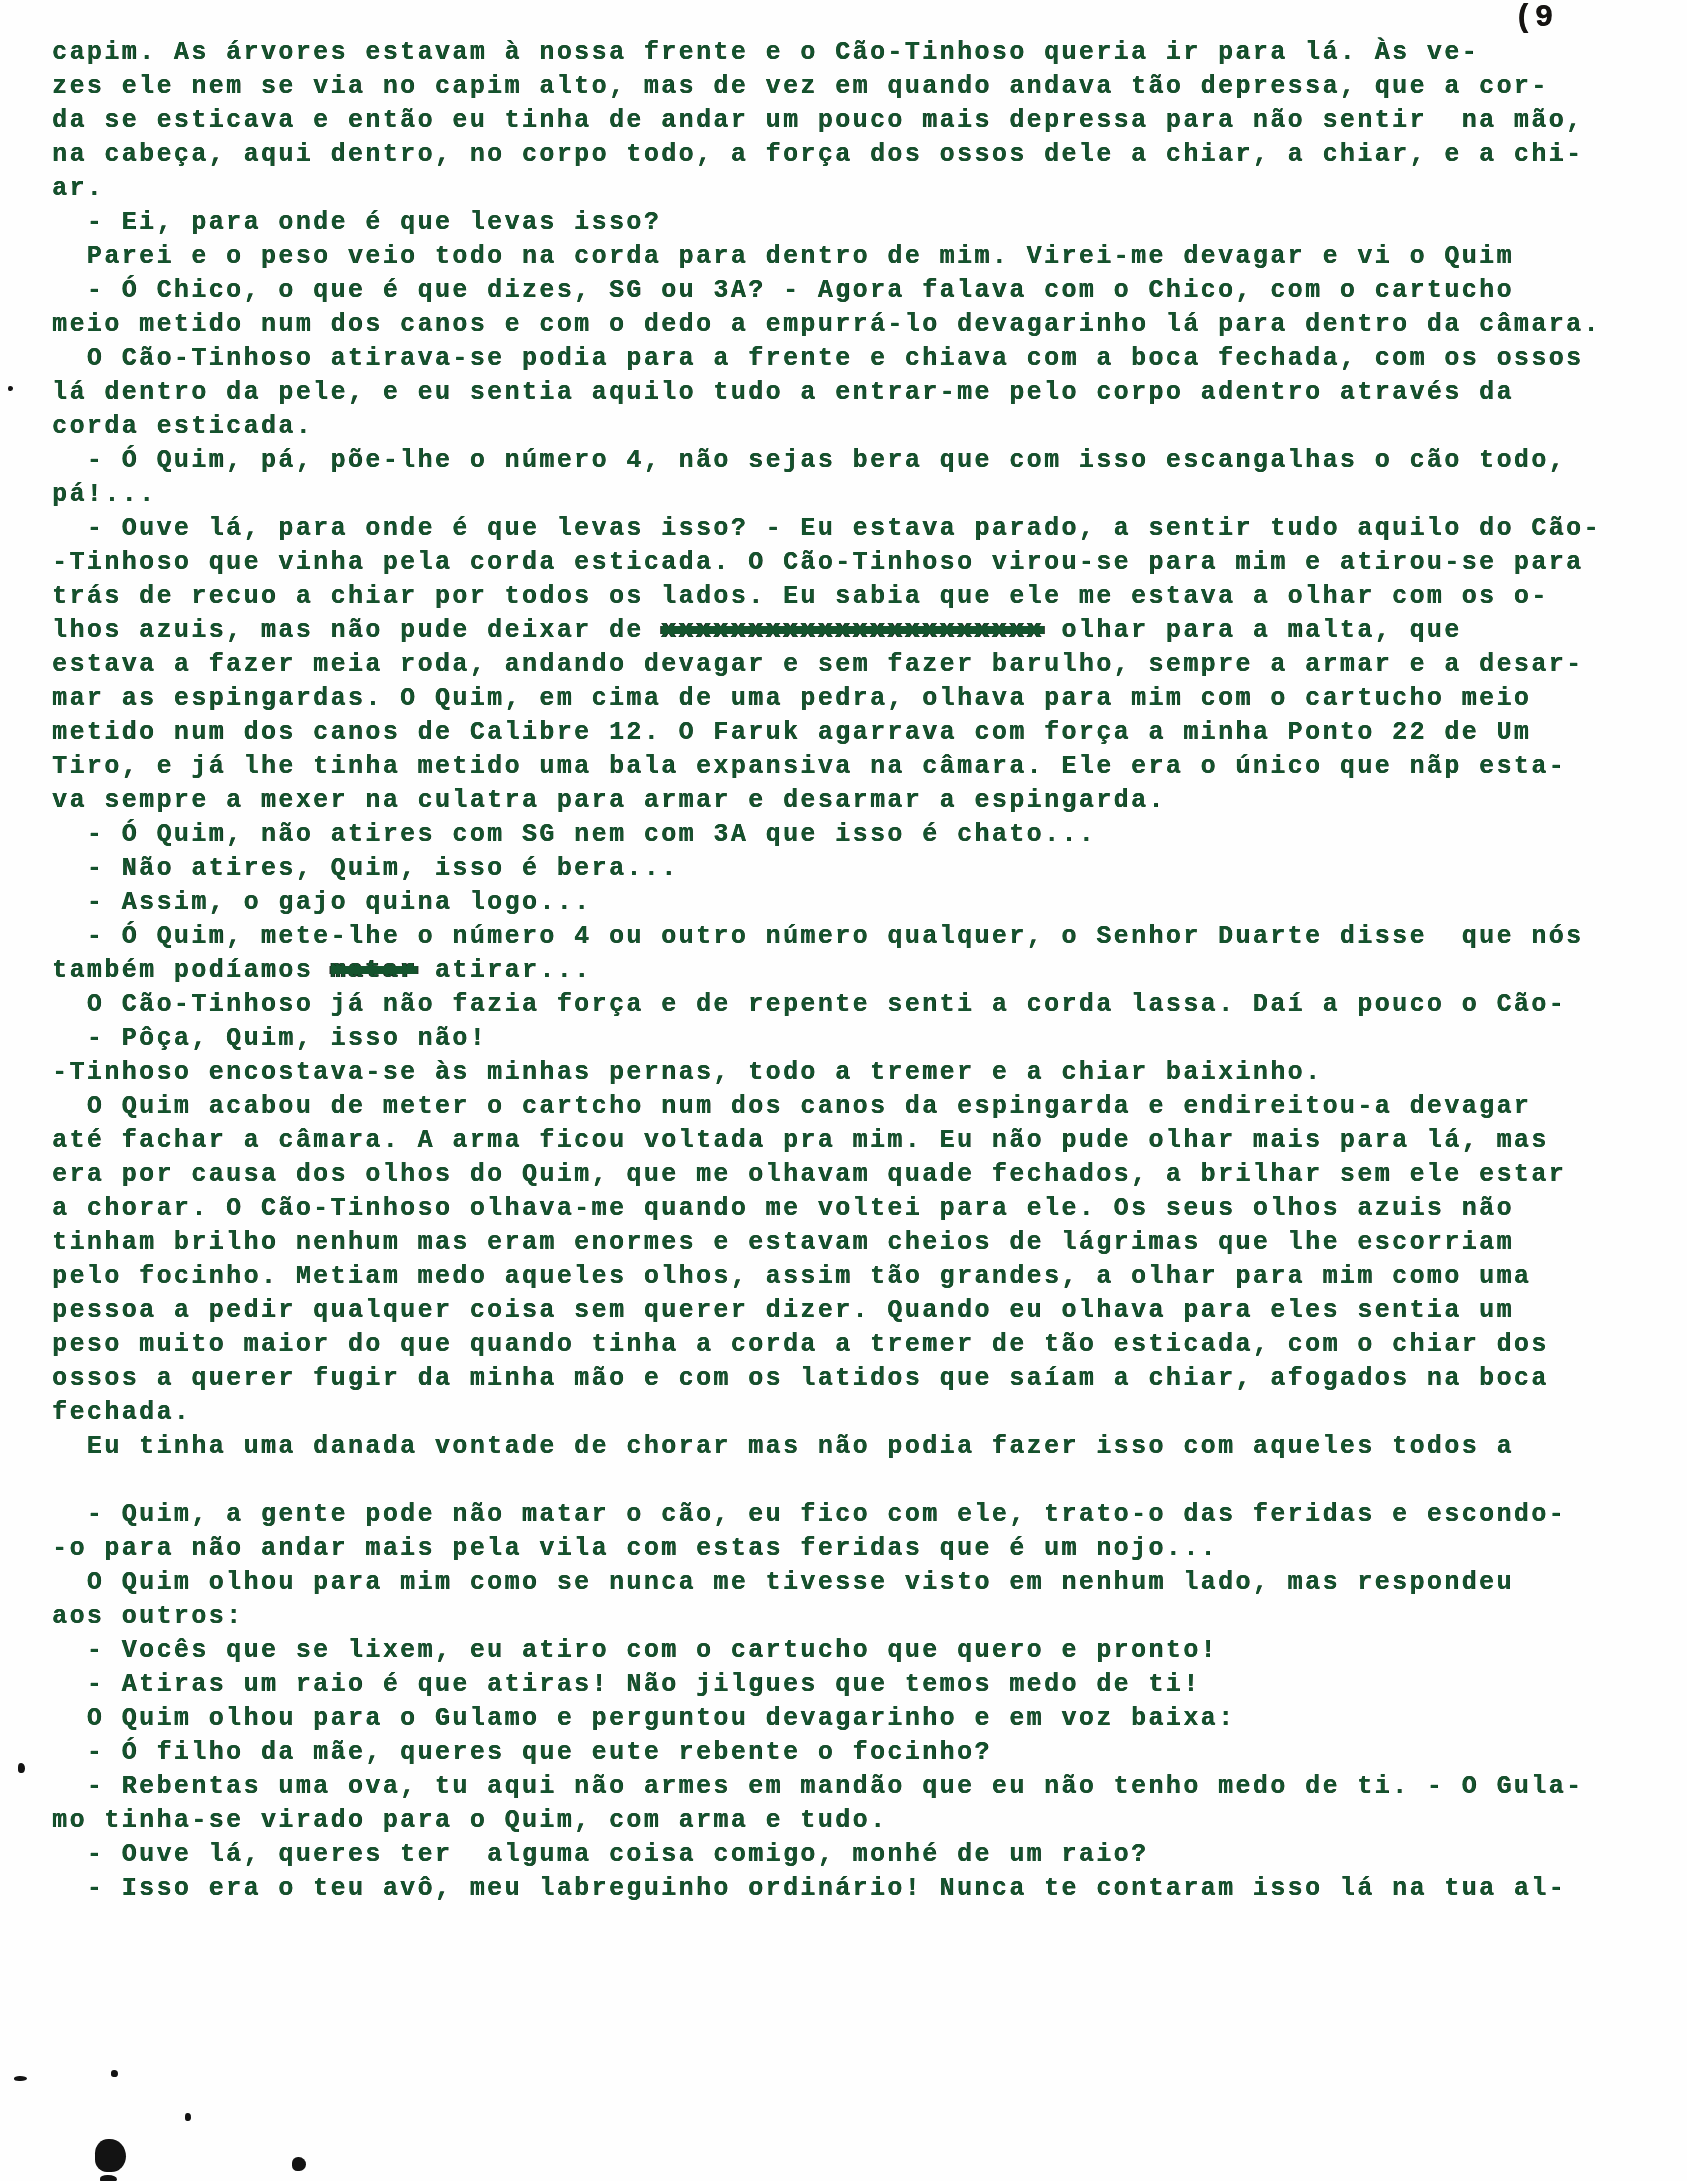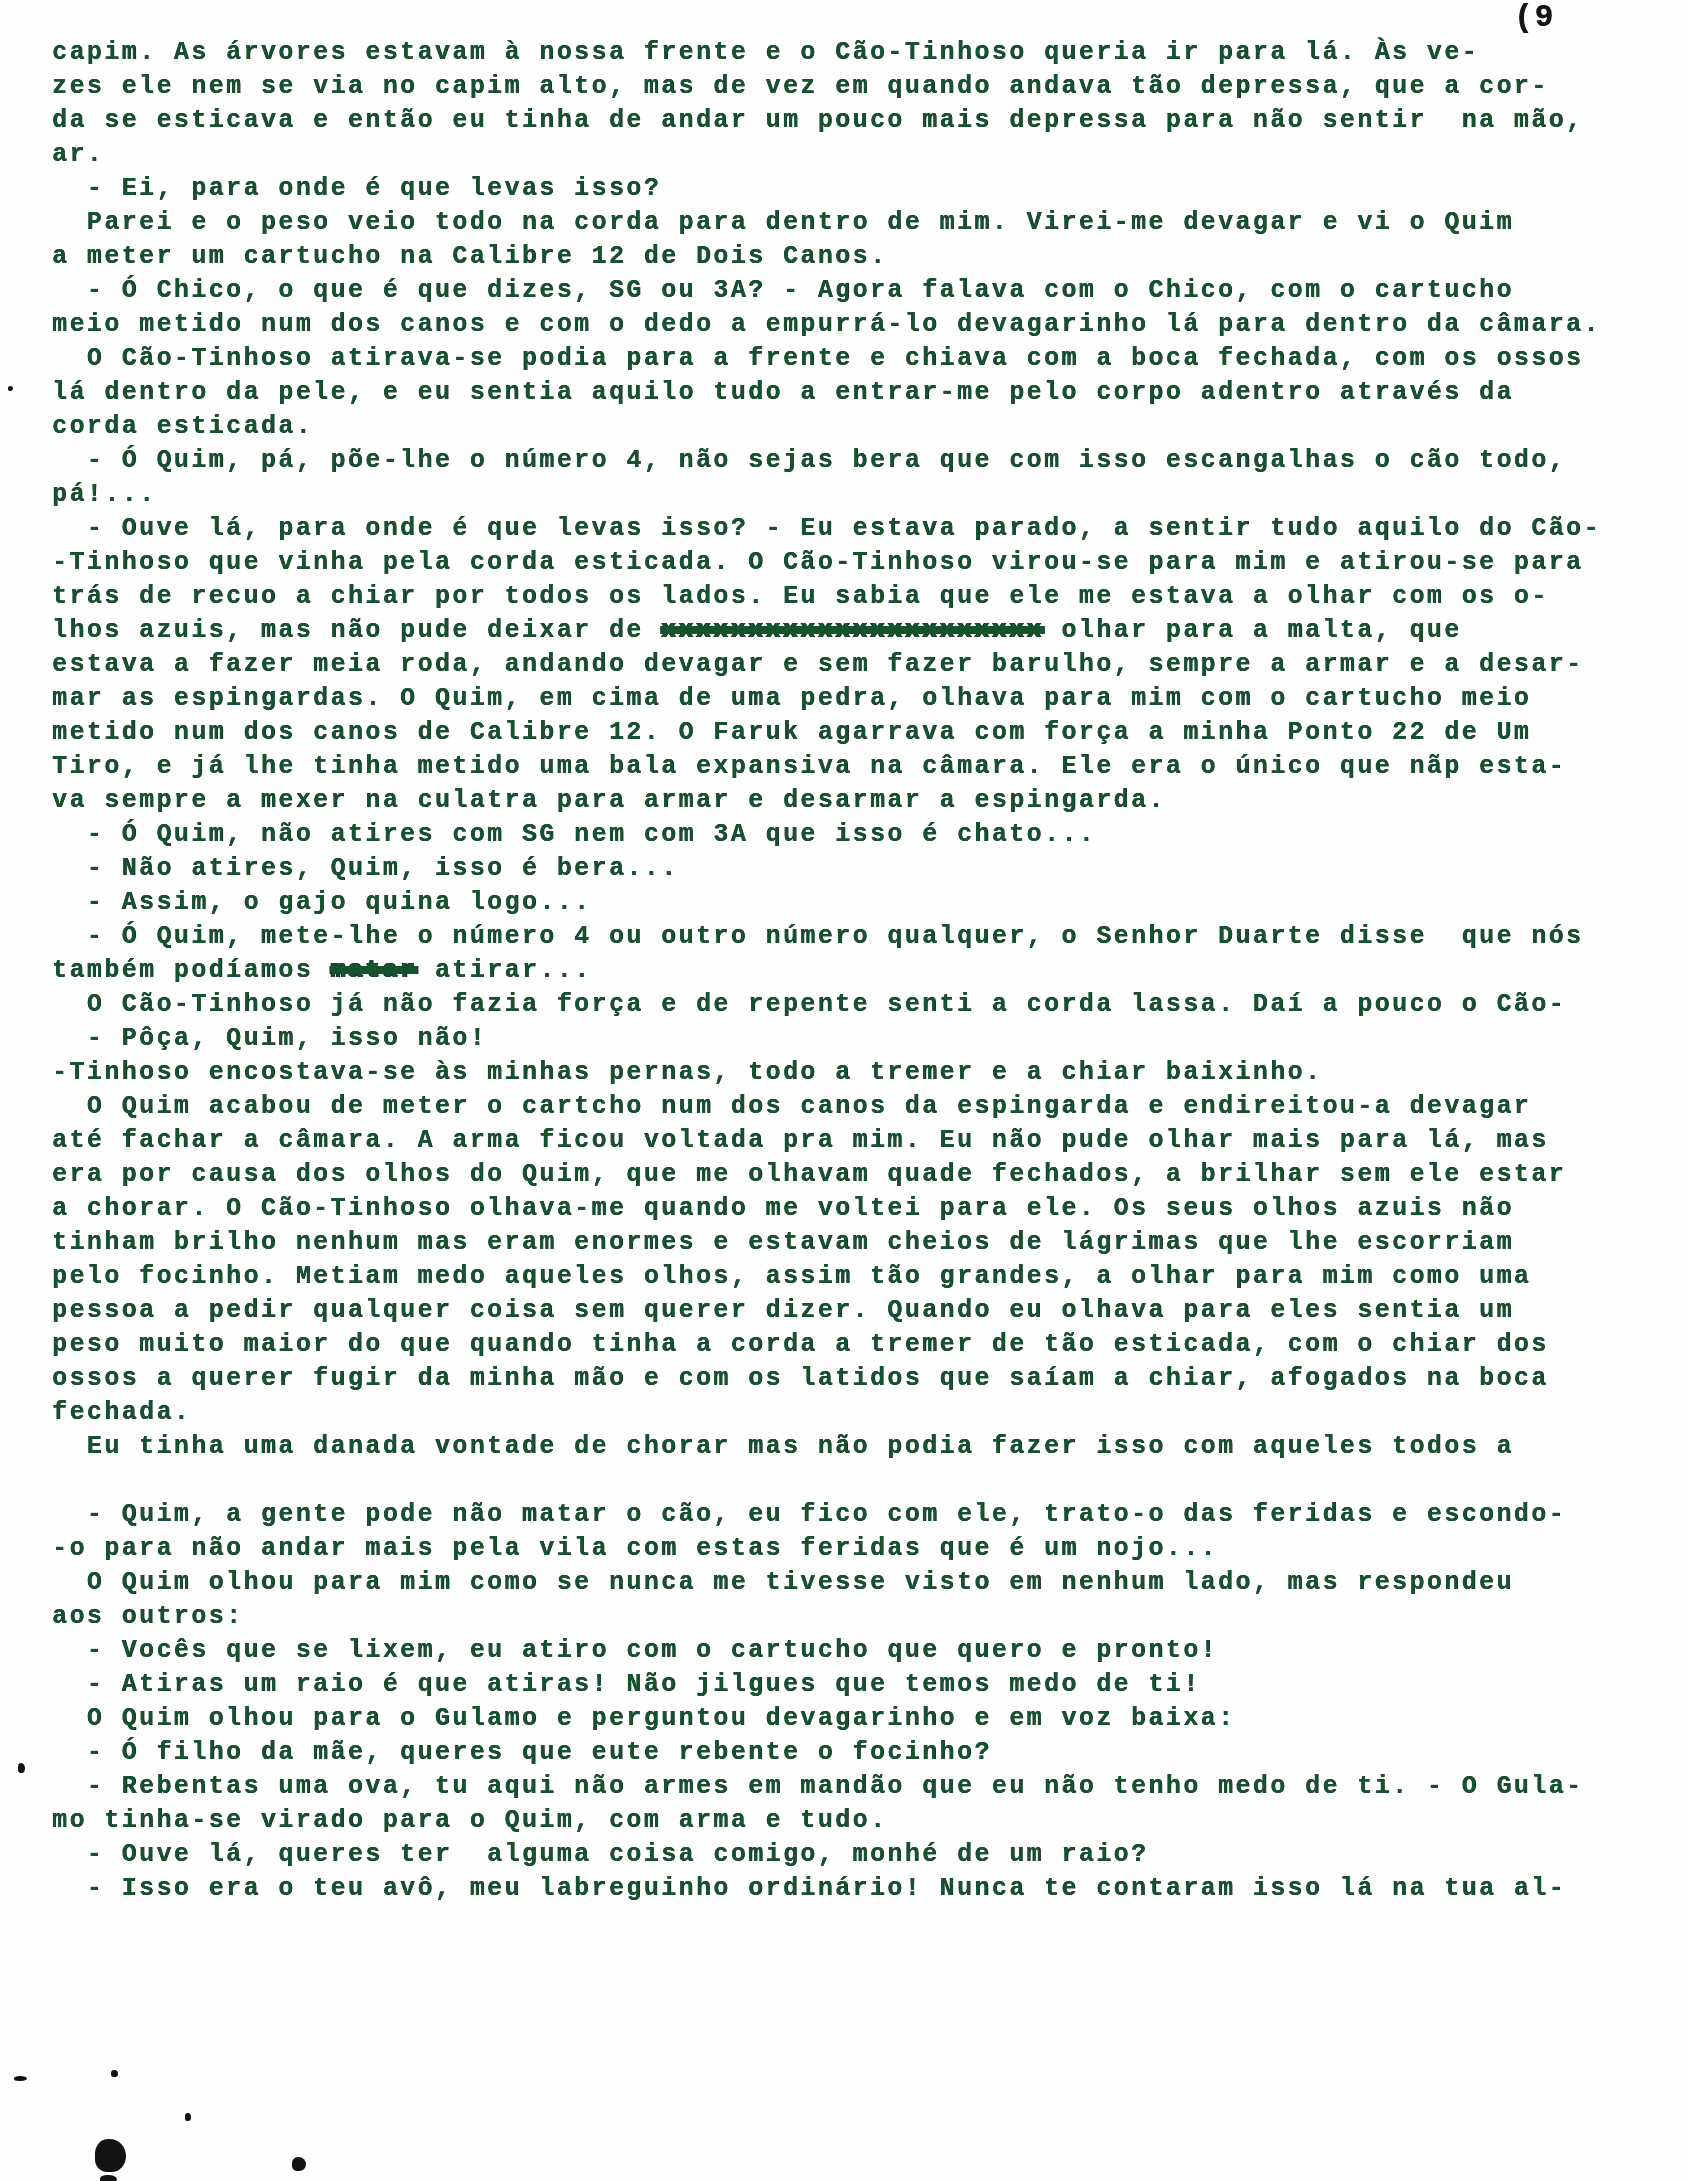--- a/index.html
+++ b/index.html
@@ -55,24 +55,24 @@
 </head>
 <body>
 
 <div class="page">
   <div class="page-number">(9</div>
 
   <div class="text-body">
       <div class="line"><span>capim. As árvores estavam à nossa frente e o Cão-Tinhoso queria ir para lá. Às ve-</span></div>
       <div class="line"><span>zes ele nem se via no capim alto, mas de vez em quando andava tão depressa, que a cor-</span></div>
       <div class="line"><span>da se esticava e então eu tinha de andar um pouco mais depressa para não sentir  na mão,</span></div>
+      <div class="line"><span>na cabeça, aqui dentro, no corpo todo, a força dos ossos dele a chiar, a chiar, e a chi-</span></div>
       <div class="line"><span>ar.</span></div>
       <div class="line"><span>  - Ei, para onde é que levas isso?</span></div>
       <div class="line"><span>  Parei e o peso veio todo na corda para dentro de mim. Virei-me devagar e vi o Quim</span></div>
-      <div class="line"><span>a meter um cartucho na Calibre 12 de Dois Canos.</span></div>
       <div class="line"><span>  - Ó Chico, o que é que dizes, SG ou 3A? - Agora falava com o Chico, com o cartucho</span></div>
       <div class="line"><span>meio metido num dos canos e com o dedo a empurrá-lo devagarinho lá para dentro da câmara.</span></div>
       <div class="line"><span>  O Cão-Tinhoso atirava-se podia para a frente e chiava com a boca fechada, com os ossos</span></div>
       <div class="line"><span>lá dentro da pele, e eu sentia aquilo tudo a entrar-me pelo corpo adentro através da</span></div>
       <div class="line"><span>corda esticada.</span></div>
       <div class="line"><span>  - Ó Quim, pá, põe-lhe o número 4, não sejas bera que com isso escangalhas o cão todo,</span></div>
       <div class="line"><span>pá!...</span></div>
       <div class="line"><span>  - Ouve lá, para onde é que levas isso? - Eu estava parado, a sentir tudo aquilo do Cão-</span></div>
       <div class="line"><span>-Tinhoso que vinha pela corda esticada. O Cão-Tinhoso virou-se para mim e atirou-se para</span></div>
       <div class="line"><span>trás de recuo a chiar por todos os lados. Eu sabia que ele me estava a olhar com os o-</span></div>

